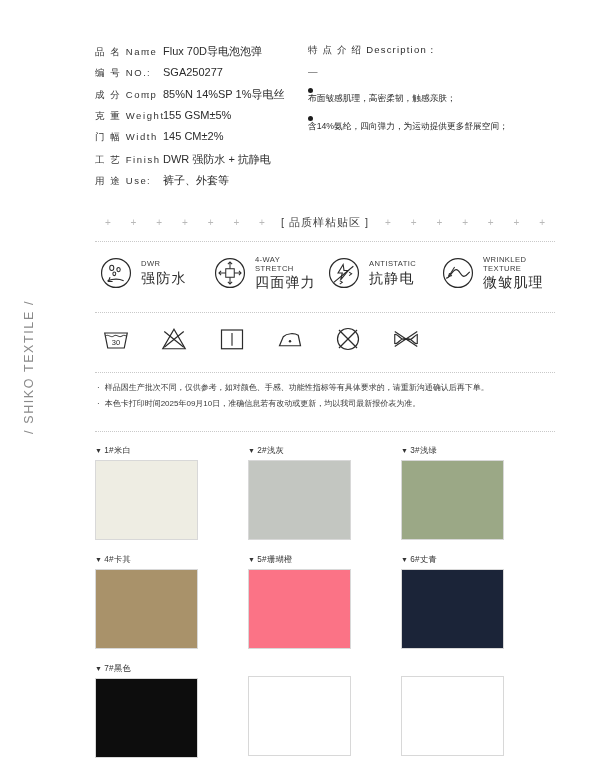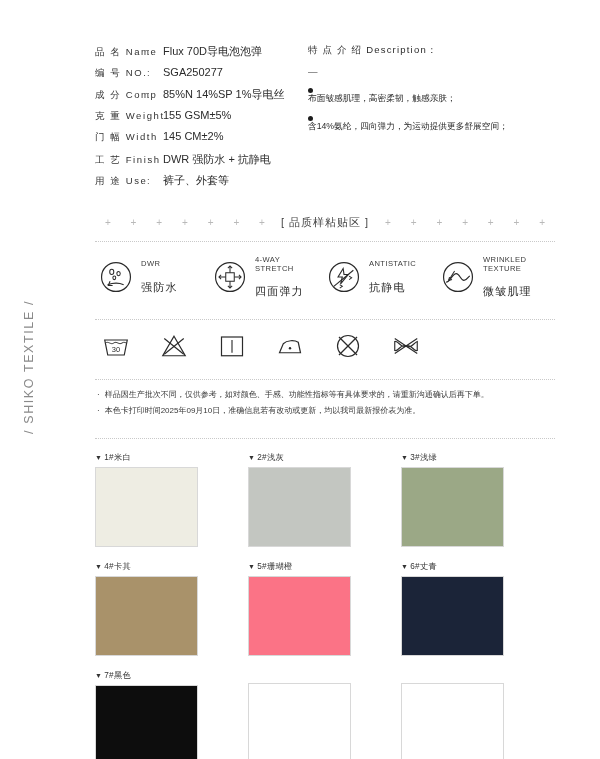--- a/index.html
+++ b/index.html
@@ -50,21 +50,21 @@
   .plus { font-size: 10px; color: #b9b9b9; width: 32px; text-align: center; }
   .paste-label { font-size: 11px; color: #444; letter-spacing: 1px; padding: 0 6px; white-space: nowrap; }
   .dot-rule { border-top: 1px dotted #c9c9c9; margin-top: 7px; }
 
   
   .features { display: flex; padding: 13px 0 13px 4px; }
   .feature { display: flex; align-items: center; width: 152px; }
   .feat-icon { width: 34px; height: 34px; flex: none; }
   .feat-text { margin-left: 8px; line-height: 1.25; }
   .feat-en { font-size: 7.6px; letter-spacing: 0.4px; color: #3a3a3a; }
-  .feat-cn { font-size: 11px; letter-spacing: 1.2px; color: #2b2b2b; margin-top: 12px; }
+  .feat-cn { font-size: 14px; letter-spacing: 1.2px; color: #2b2b2b; margin-top: 1px; }
 
   
   .care { display: flex; align-items: center; padding: 11px 0 11px 6px; gap: 28px; }
   .care-sym { width: 30px; height: 30px; flex: none; }
 
   
   .notes { padding: 9px 0 10px 2px; }
   .note { display: flex; font-size: 8px; color: #3a3a3a; line-height: 1.5; margin-bottom: 4px; }
   .note-dot { margin-right: 5px; }
 

